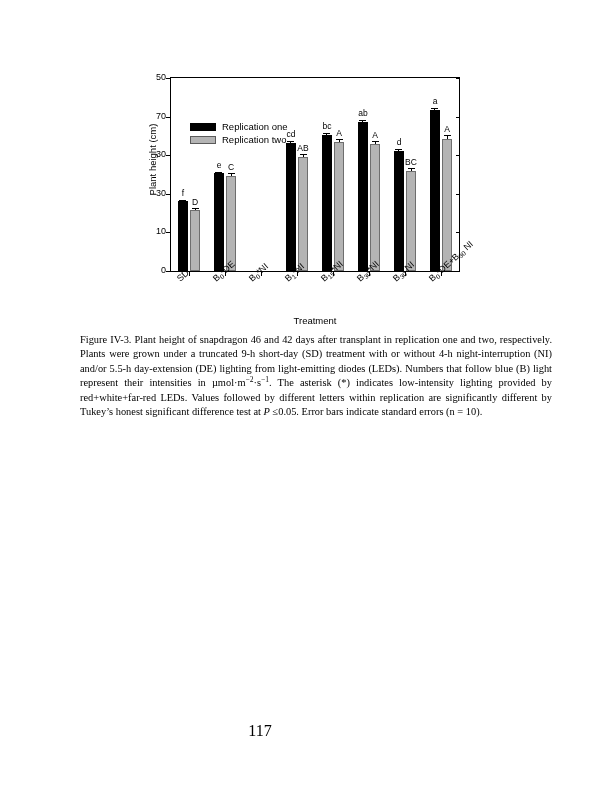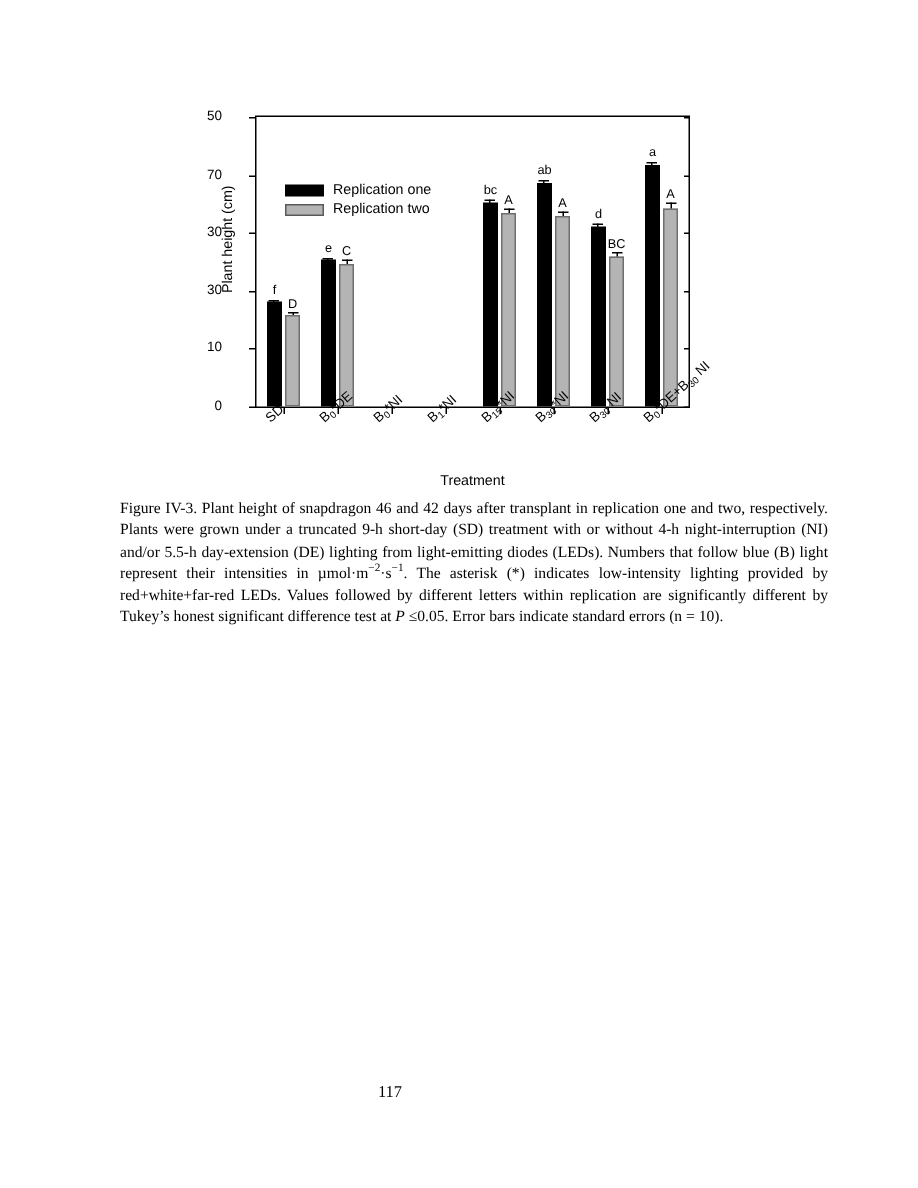--- a/index.html
+++ b/index.html
@@ -59,21 +59,21 @@
     height: 195px;
   }
   .y-tick {
     position: absolute;
     right: 0;
     width: 100%;
     height: 0;
   }
   .y-tick .lbl {
     position: absolute;
-    right: 22px;
+    right: 4px;
     top: -6px;
     font-family: "Liberation Sans", sans-serif;
     font-size: 9px;
     line-height: 11px;
     text-align: right;
   }
   .y-tick .mark {
     position: absolute;
     right: 0;
     top: 0;
@@ -230,21 +230,21 @@
   #caption sup { font-size: 7.5px; vertical-align: super; line-height: 0; }
 
   
   #page-number {
     position: absolute;
     left: 0;
     top: 722px;
     width: 520px;
     text-align: center;
     font-family: "Liberation Serif", serif;
-    font-size: 11px;
+    font-size: 16px;
   }
 </style>
 </head>
 <body>
 
 <div id="figure">
 
   <div class="y-axis-title">Plant height (cm)</div>
 
   <div class="plot-box"></div>
@@ -305,20 +305,34 @@
             <div class="errcap" style="top: 0px; left: -3px;"></div>
           </div>
         </div>
         <div class="siglabel" style="bottom: 100.974px; left: -4px; width: 18px;">e</div>
         <div class="bar two" style="height: 95.342px;">
           <div class="errbar" style="bottom: 94.342px; height: 2.316px;">
             <div class="errcap" style="top: 0px; left: -3px;"></div>
           </div>
         </div>
         <div class="siglabel" style="bottom: 98.658px; left: 8px; width: 18px;">C</div>
+      </div>
+      <div class="group" style="left: 115px; width: 22px;">
+        <div class="bar one" style="height: 128.152px;">
+          <div class="errbar" style="bottom: 127.152px; height: 3.088px;">
+            <div class="errcap" style="top: 0px; left: -3px;"></div>
+          </div>
+        </div>
+        <div class="siglabel" style="bottom: 132.24px; left: -4px; width: 18px;">cd</div>
+        <div class="bar two" style="height: 114.256px;">
+          <div class="errbar" style="bottom: 113.256px; height: 3.088px;">
+            <div class="errcap" style="top: 0px; left: -3px;"></div>
+          </div>
+        </div>
+        <div class="siglabel" style="bottom: 118.344px; left: 8px; width: 18px;">AB</div>
       </div>
       <div class="group" style="left: 151px; width: 22px;">
         <div class="bar one" style="height: 135.872px;">
           <div class="errbar" style="bottom: 134.872px; height: 2.702px;">
             <div class="errcap" style="top: 0px; left: -3px;"></div>
           </div>
         </div>
         <div class="siglabel" style="bottom: 139.574px; left: -4px; width: 18px;">bc</div>
         <div class="bar two" style="height: 128.538px;">
           <div class="errbar" style="bottom: 127.538px; height: 3.088px;">

